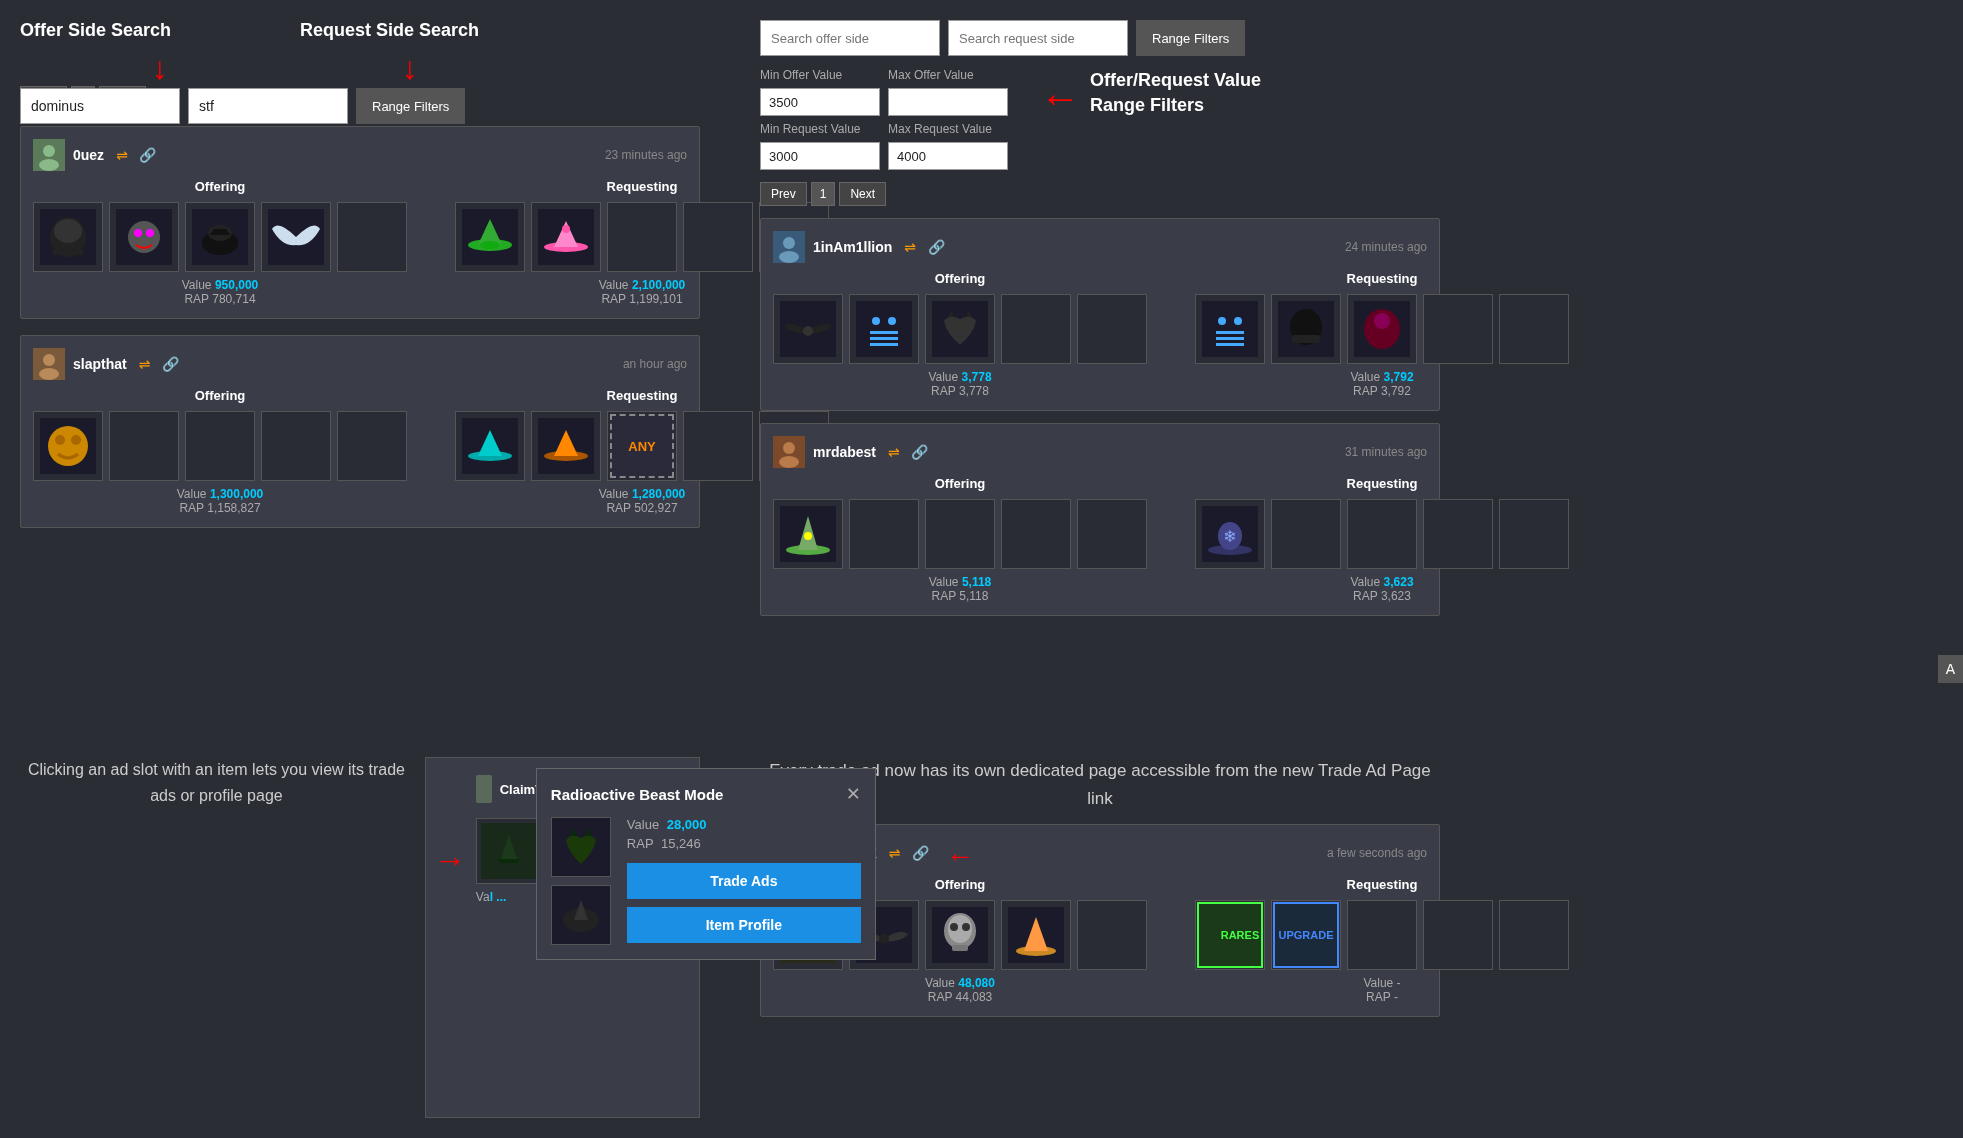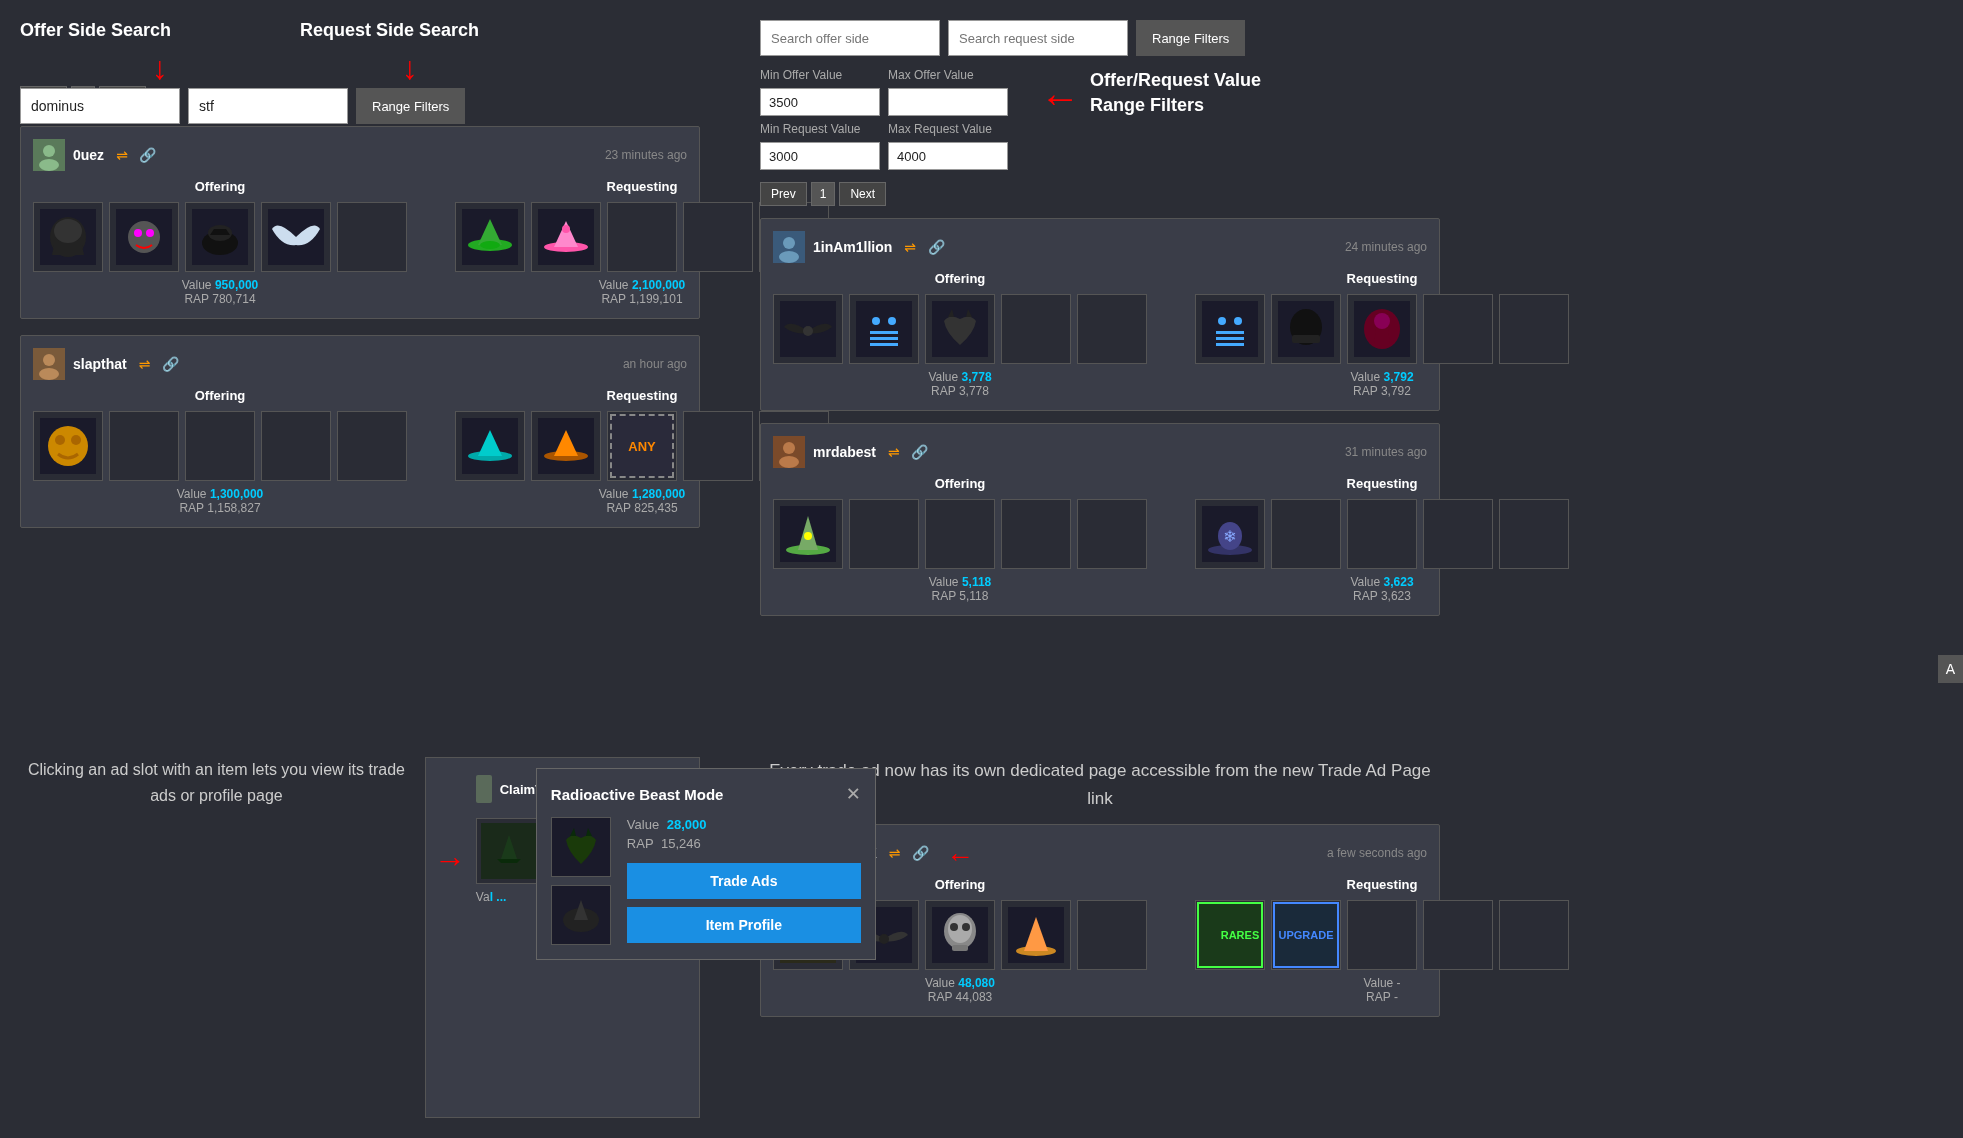--- a/index.html
+++ b/index.html
@@ -577,21 +577,21 @@
               </div>
 
               <div class="item-slot">
                 <div class="any-badge" style="font-size:13px; width:64px; height:64px;">ANY</div>
               </div>
               <div class="item-slot"></div>
               <div class="item-slot"></div>
             </div>
             <div class="trade-values">
               <span class="val-label">Value </span><span class="val-cyan">1,280,000</span><br>
-              <span class="val-label">RAP </span><span style="color:#aaa;">825,435</span>
+              <span class="val-label">RAP </span><span style="color:#aaa;">502,927</span>
             </div>
           </div>
         </div>
       </div>
     </div>
 
     <div class="right-panel">
 
       <div class="right-search-bar">
         <input class="right-search-input" type="text" placeholder="Search offer side" style="">

